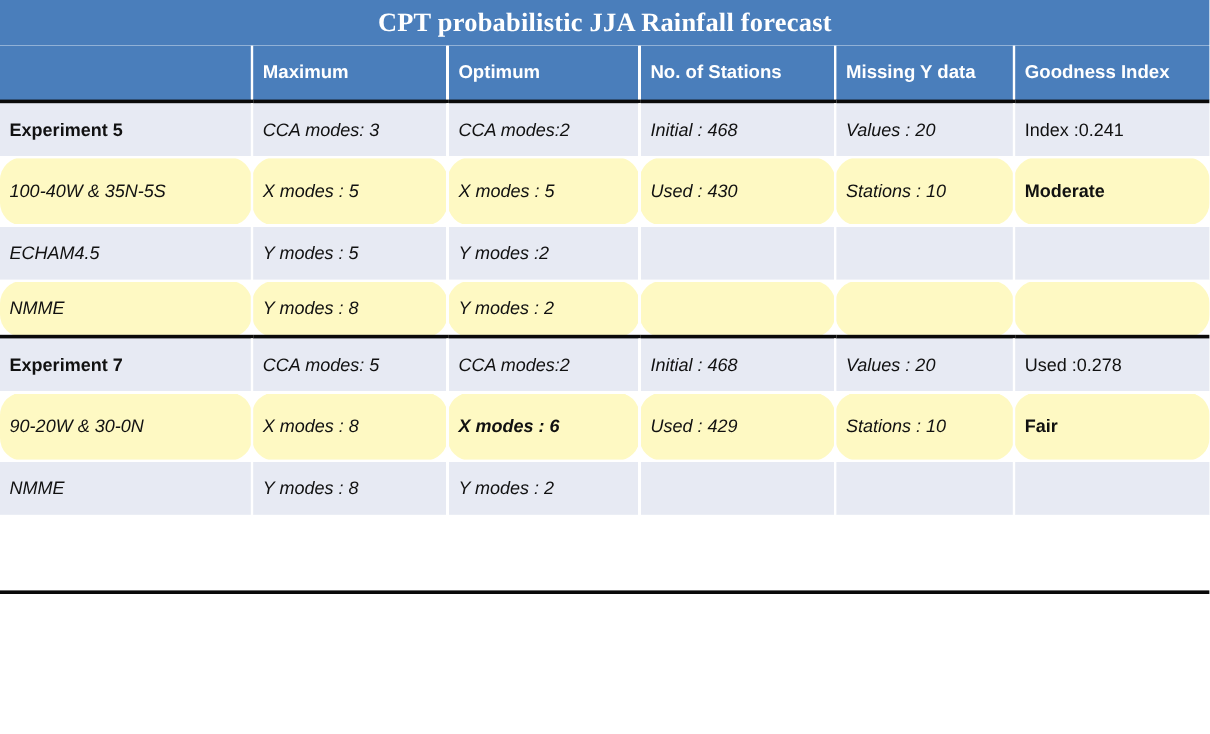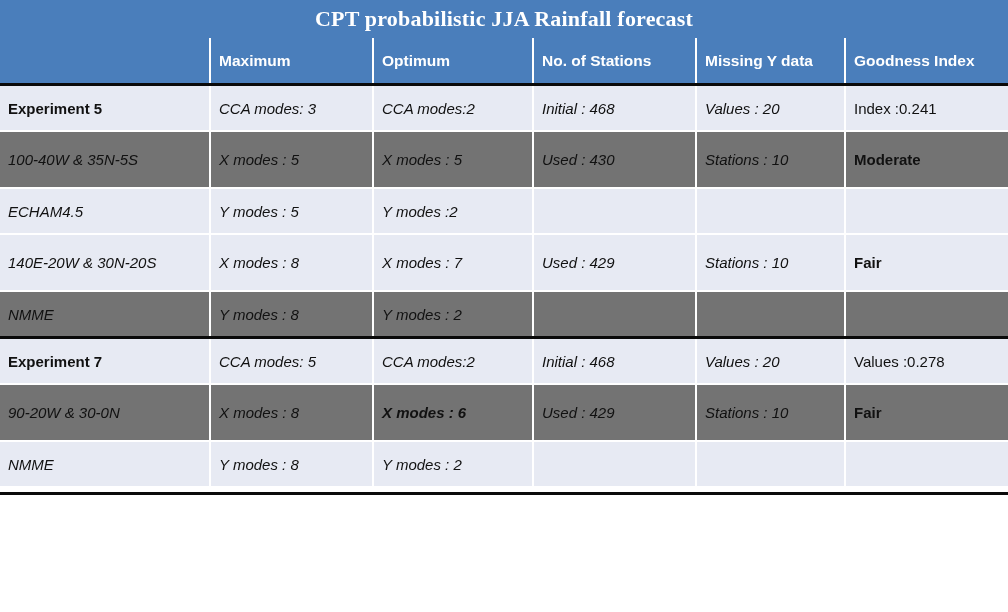--- a/index.html
+++ b/index.html
@@ -73,21 +73,21 @@
     font-weight: bold;
     font-size: 15.5px;
     height: 45px;
     border-right: 2px solid #ffffff;
     border-bottom: none;
   }
   tr.head-row th.blank { background: #4a7ebb; }
 
   
   tr.r-light td { background: #e7eaf3; }
-  tr.r-dark  td { background: #737373; }
+  tr.r-dark  td { background: #fef9c3; border-radius: 19px; }
 
   
   tr.group-start td { border-top: 3px solid #0a0a0a; }
 
   
   .it  { font-style: italic; }
   .bd  { font-weight: bold; }
   .rg  { font-style: normal; }
 
   .rowh-bold { font-weight: bold; font-style: normal; margin-top: 48px; }
@@ -157,43 +157,35 @@
         <td class="bd" style="height: 55px;">Moderate</td>
       </tr>
       <tr class="r-light">
         <td class="rowh-it" style="height: 44px; margin-top: 10px;">ECHAM4.5</td>
         <td class="it" style="height: 44px;">Y modes : 5</td>
         <td class="it" style="height: 44px;">Y modes :2</td>
         <td class="it" style="height: 44px;"></td>
         <td class="it" style="height: 44px;"></td>
         <td class="bd" style="height: 44px;"></td>
       </tr>
-      <tr class="r-light">
-        <td class="rowh-it" style="height: 55px;">140E-20W &amp; 30N-20S</td>
-        <td class="it" style="height: 55px;">X modes : 8</td>
-        <td class="it" style="height: 55px;">X modes : 7</td>
-        <td class="it" style="height: 55px;">Used : 429</td>
-        <td class="it" style="height: 55px;">Stations : 10</td>
-        <td class="bd" style="height: 55px;">Fair</td>
-      </tr>
       <tr class="r-dark">
         <td class="rowh-it" style="height: 44px;">NMME</td>
         <td class="it" style="height: 44px;">Y modes : 8</td>
         <td class="it" style="height: 44px;">Y modes : 2</td>
         <td class="it" style="height: 44px;"></td>
         <td class="it" style="height: 44px;"></td>
         <td class="bd" style="height: 44px;"></td>
       </tr>
       <tr class="r-light group-start">
         <td class="rowh-bold" style="height: 44px;">Experiment 7</td>
         <td class="it" style="height: 44px;">CCA modes: 5</td>
         <td class="it" style="height: 44px;">CCA modes:2</td>
         <td class="it" style="height: 44px;">Initial : 468</td>
         <td class="it" style="height: 44px;">Values : 20</td>
-        <td class="rg" style="height: 44px;">Values :0.278</td>
+        <td class="rg" style="height: 44px;">Used :0.278</td>
       </tr>
       <tr class="r-dark">
         <td class="rowh-it" style="height: 55px;">90-20W &amp; 30-0N</td>
         <td class="it" style="height: 55px;">X modes : 8</td>
         <td class="it" style="height: 55px; font-weight: bold;">X modes : 6</td>
         <td class="it" style="height: 55px;">Used : 429</td>
         <td class="it" style="height: 55px;">Stations : 10</td>
         <td class="bd" style="height: 55px;">Fair</td>
       </tr>
       <tr class="r-light">

